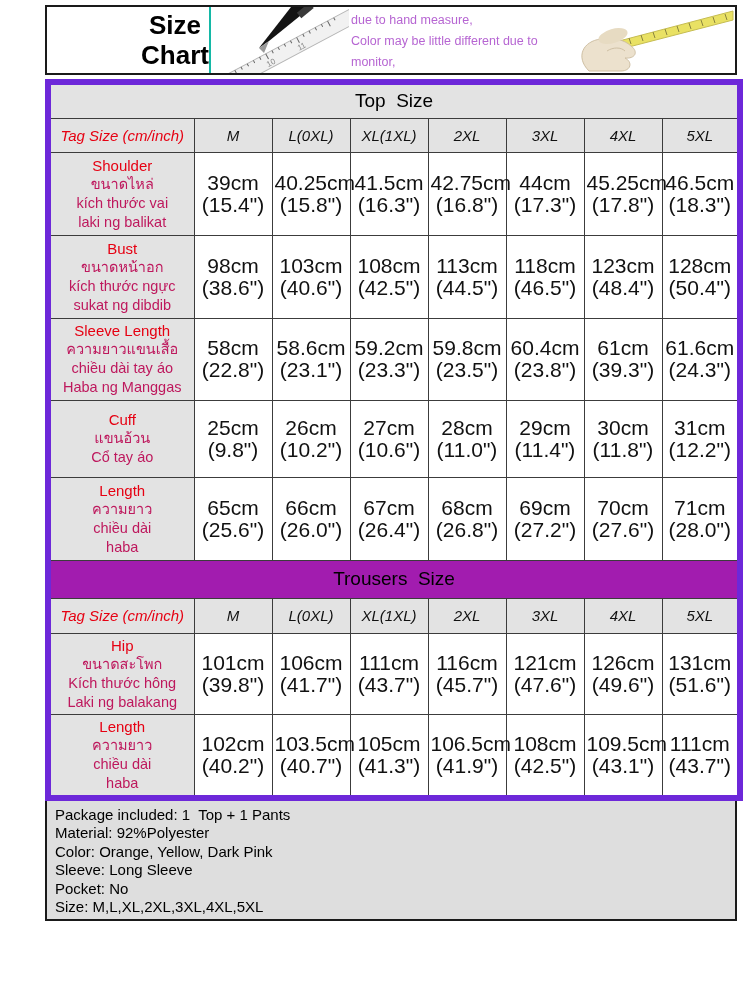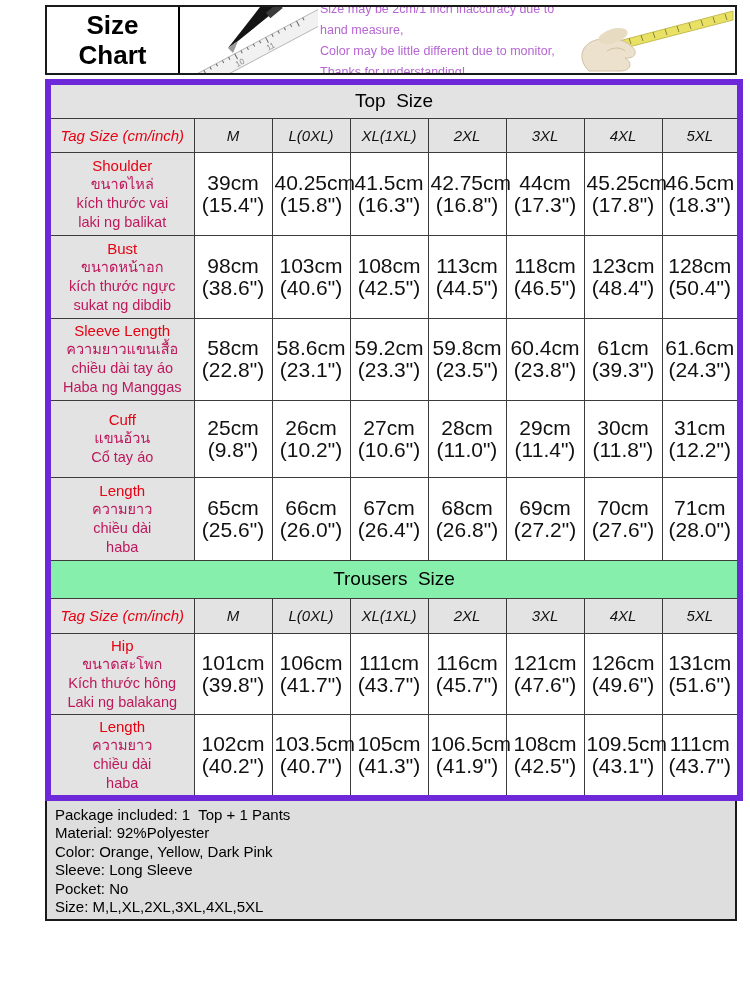--- a/index.html
+++ b/index.html
@@ -5,34 +5,34 @@
   * { box-sizing: border-box; }
   html,body { margin:0; padding:0; }
   body {
     width:750px; height:1000px; background:#ffffff;
     font-family:"Liberation Sans","DejaVu Sans",sans-serif; color:#111;
   }
   .page { position:absolute; left:45px; top:5px; width:692px; }
 
   
   .header-box { height:70px; border:2px solid #1a1a1a; display:flex; margin-bottom:4px; background:#fff; }
-  .title-cell { width:133px; border-right:2px solid #000000; display:flex; align-items:center; justify-content:center; }
+  .title-cell { width:164px; border-right:2px solid #14b8a6; display:flex; align-items:center; justify-content:flex-end; }
   .page-title { font-weight:bold; font-size:26px; line-height:30px; text-align:center; white-space:pre-line; color:#000; }
   .header-right { flex:1; display:flex; align-items:center; overflow:hidden; }
   .ruler-img { width:138px; height:66px; flex:0 0 auto; }
   .notes { flex:1; padding:2px 4px 0 2px; }
   .note-line { color:#b665d2; font-size:12.5px; line-height:21px; white-space:pre-wrap; }
   .hand-img { width:168px; height:66px; flex:0 0 auto; }
 
   
   table.size-table { border-collapse:collapse; width:692px; table-layout:fixed; border:6px solid #6d28d9; }
   table.size-table td, table.size-table th { border:1px solid #3c3c3c; padding:2px; vertical-align:middle; }
   .section-band { text-align:center; font-size:19px; color:#000; white-space:pre-wrap; }
   .band-gray { background:#e3e3e3; }
-  .band-white { background:#86efac; }
+  .band-white { background:#a21caf; }
   th.colh { background:#e3e3e3; font-weight:normal; font-size:15px; color:#111;font-style:italic; }
   th.tagh { color:#e60012; }
   td.lab { background:#e3e3e3; text-align:center; font-size:14.5px; line-height:19px; }
   .measure-name { color:#e60012; font-size:15px; }
   .measure-translations { white-space:pre-line; color:#be185d; }
   td.v { background:#fff; text-align:center; font-size:21px; line-height:22px; white-space:pre-line; }
 
   
   .footer-box { border:2px solid #1a1a1a; border-top:none; background:#dedede; padding:5px 8px; height:120px; }
   .footer-line { font-size:15px; line-height:18.5px; white-space:pre-wrap; color:#000; }

